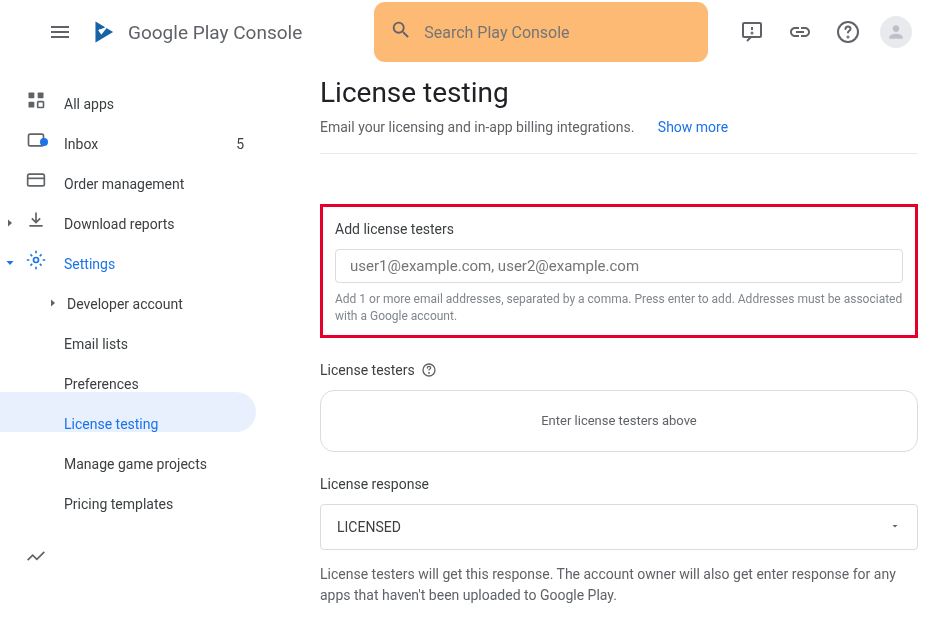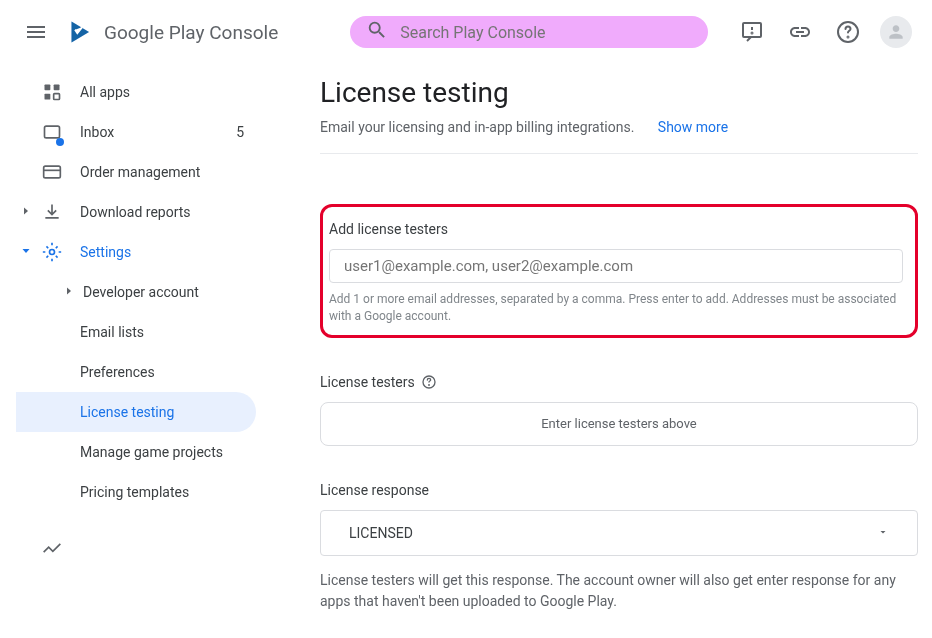--- a/index.html
+++ b/index.html
@@ -1,57 +1,57 @@
 <!DOCTYPE html>
 <html><head>
   <meta charset="utf-8">
   <style>
     * { box-sizing: border-box; margin: 0; padding: 0; font-family: 'Google Sans', Roboto, Arial, sans-serif; }
     body { background: #fff; color: #202124; width: 932px; height: 638px; overflow: hidden; }
     
-    .header { display: flex; align-items: center; height: 64px; padding: 0 16px; gap: 12px; }
+    .header { display: flex; align-items: center; height: 64px; padding: 0 16px; gap: 12px; margin-left: 24px; }
     .menu-btn { width: 40px; height: 40px; display: flex; align-items: center; justify-content: center; cursor: pointer; border-radius: 50%; }
     .logo-area { display: flex; align-items: center; gap: 8px; }
     .logo-icon { width: 28px; height: 28px; }
     .logo-text { font-size: 19px; color: #5f6368; }
     .logo-text .g { color: #5f6368; font-weight: 400; }
-    .search-box { flex: 1; max-width: 408px; height: 32px; background: #f0abfc; border-radius: 16px; display: flex; align-items: center; padding: 0 16px; margin-left: 60px; }
+    .search-box { flex: 1; max-width: 408px; height: 60px; background: #fdba74; border-radius: 11px; display: flex; align-items: center; padding: 0 16px; margin-left: 60px; }
     .search-box input { border: none; background: transparent; outline: none; font-size: 16px; color: #5f6368; width: 100%; margin-left: 12px; }
     .header-icons { display: flex; align-items: center; gap: 8px; margin-left: 12px; }
     .header-icon-btn { width: 40px; height: 40px; display: flex; align-items: center; justify-content: center; cursor: pointer; border-radius: 50%; color: #5f6368; }
     .avatar { width: 32px; height: 32px; border-radius: 50%; background: #e8eaed; display: flex; align-items: center; justify-content: center; }
     
     .container { display: flex; height: calc(100% - 64px); }
     .sidebar { width: 268px; padding: 8px 0; overflow-y: auto; }
-    .nav-item { display: flex; align-items: center; height: 40px; padding: 0 12px 0 24px; cursor: pointer; font-size: 14px; color: #3c4043; position: relative; margin-left: 16px; }
+    .nav-item { display: flex; align-items: flex-end; height: 40px; padding: 0 12px 0 24px; cursor: pointer; font-size: 14px; color: #3c4043; position: relative; }
     .nav-item.active { color: #1a73e8; }
     .nav-item.active.pill { background: #e8f0fe; border-radius: 0 20px 20px 0; margin-right: 12px; }
     .nav-item .nav-icon { width: 24px; height: 24px; margin-right: 16px; display: flex; align-items: center; justify-content: center; color: #5f6368; }
     .nav-item.active .nav-icon { color: #1a73e8; }
     .nav-item .chevron { position: absolute; left: 4px; width: 16px; color: #5f6368; }
     .nav-item .badge { margin-left: auto; font-size: 14px; color: #3c4043; padding-right: 12px; }
     .nav-sub { padding-left: 23px; }
     .nav-sub .nav-item { padding-left: 24px; }
     .nav-sub2 .nav-item { padding-left: 64px; }
     .nav-divider { margin: 16px 0; }
     .inbox-dot { position: absolute; left: 40px; bottom: 6px; width: 8px; height: 8px; background: #1a73e8; border-radius: 50%; }
     
     .main { flex: 1; padding: 12px 14px 24px 52px; overflow-y: auto; }
     .page-title { font-size: 28px; font-weight: 400; color: #202124; margin-bottom: 10px; }
     .page-subtitle { font-size: 14px; color: #5f6368; padding-bottom: 18px; border-bottom: 1px solid #e8eaed; }
     .page-subtitle a { color: #1a73e8; text-decoration: none; margin-left: 20px; }
     
-    .highlight-box { border: 3px solid #e4002b; border-radius: 12px; padding: 14px 12px 10px 6px; margin-top: 50px; }
+    .highlight-box { border: 3px solid #e4002b; border-radius: 0; padding: 14px 12px 10px 12px; margin-top: 50px; }
     .section-label { font-size: 14px; color: #3c4043; margin-bottom: 12px; display: flex; align-items: center; gap: 6px; }
     .text-input { width: 100%; height: 34px; border: 1px solid #dadce0; border-radius: 4px; padding: 0 14px; font-size: 15px; color: #5f6368; outline: none; }
     .helper-text { font-size: 12px; color: #80868b; margin-top: 8px; line-height: 1.4; }
     
-    .section { margin-top: 36px; }
-    .empty-box { width: 100%; height: 44px; border: 1px solid #dadce0; border-radius: 8px; display: flex; align-items: center; justify-content: center; font-size: 13px; color: #5f6368; margin-top: 12px; }
-    .select-box { width: 100%; height: 46px; border: 1px solid #dadce0; border-radius: 4px; padding: 0 28px; font-size: 14px; color: #3c4043; display: flex; align-items: center; justify-content: space-between; cursor: pointer; margin-top: 12px; }
+    .section { margin-top: 24px; }
+    .empty-box { width: 100%; height: 62px; border: 1px solid #dadce0; border-radius: 14px; display: flex; align-items: center; justify-content: center; font-size: 13px; color: #5f6368; margin-top: 12px; }
+    .select-box { width: 100%; height: 46px; border: 1px solid #dadce0; border-radius: 4px; padding: 0 16px; font-size: 14px; color: #3c4043; display: flex; align-items: center; justify-content: space-between; cursor: pointer; margin-top: 12px; }
     .response-text { font-size: 14px; color: #5f6368; margin-top: 14px; line-height: 1.5; }
     .help-icon-small { display: inline-flex; width: 16px; height: 16px; }
   </style>
 </head>
 <body>
 
 <div class="header">
   <div class="menu-btn">
     <svg width="24" height="24" viewBox="0 0 24 24" fill="#5f6368">
         <path d="M3 18h18v-2H3v2zm0-5h18v-2H3v2zm0-7v2h18V6H3z"></path>

